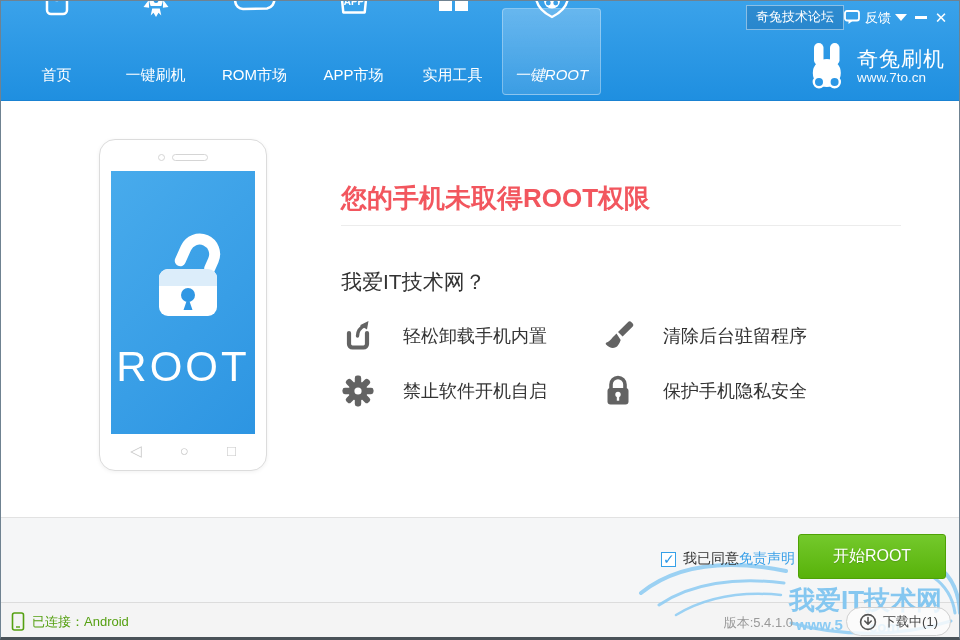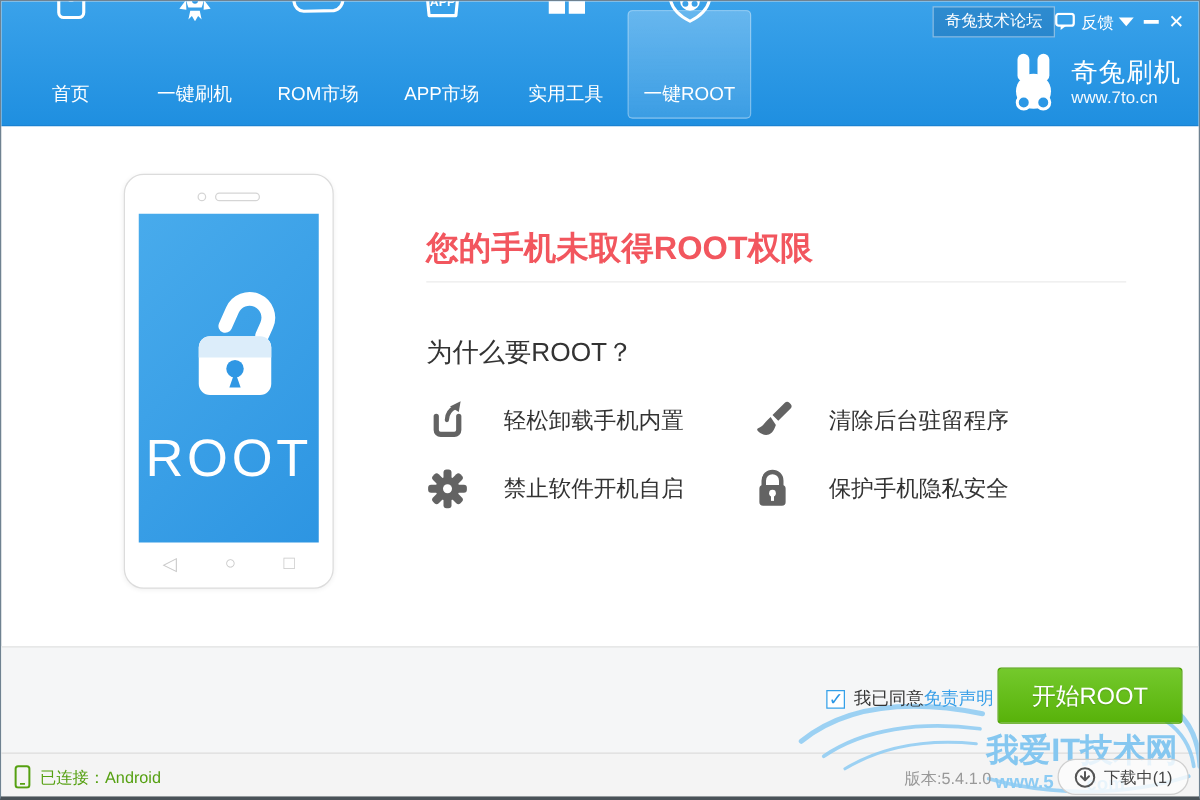--- a/index.html
+++ b/index.html
@@ -20,20 +20,21 @@
     width:99px; height:87px; display:flex; flex-direction:column;
     align-items:center; justify-content:flex-end; padding-bottom:9px;
     color:#fff; font-size:15px; cursor:pointer; border-radius:4px;
     border:1px solid transparent;
     gap:40px;
   }
   .nav-item .nicon { height:48px; display:flex; align-items:center; justify-content:center; margin-bottom:6px; }
   .nav-item.active {
     background:linear-gradient(rgba(255,255,255,.24), rgba(255,255,255,.12));
     border:1px solid rgba(255,255,255,.32);
+    font-style:italic;
   }
   .topbar { position:absolute; top:4px; right:8px; display:flex; align-items:center; gap:0; color:#fff; font-size:13px; }
   .forum-btn {
     padding:2px 9px 3px; background:rgba(0,40,90,.18);
     border:1px solid rgba(255,255,255,.45); cursor:pointer;
   }
   .feedback-btn { display:flex; align-items:center; gap:5px; cursor:pointer; }
   .tb-ctl { cursor:pointer; display:flex; align-items:center; justify-content:center; width:20px; height:18px; }
   .tri-down { width:0; height:0; border-left:6px solid transparent; border-right:6px solid transparent; border-top:7px solid #fff; }
   .min-bar { width:12px; height:3px; background:#fff; }
@@ -74,21 +75,21 @@
     width:15px; height:15px; background:#fff; border:1px solid #35a0e8;
     margin-right:7px; cursor:pointer; position:relative;
   }
   .checkbox.checked::after {
     content:"✓"; position:absolute; left:1px; top:-2px; color:#2b97e5; font-size:14px; font-weight:bold;
   }
   .disclaimer-link { color:#3aa0e8; cursor:pointer; }
   .start-btn {
     position:absolute; left:797px; top:533px; width:148px; height:45px; z-index:4;
     background:linear-gradient(#74c92c,#58b20a); border:1px solid #4ea205; border-radius:3px;
-    color:#fff; font-size:19px; display:flex; align-items:center; justify-content:center;
+    color:#fff; font-size:16px; display:flex; align-items:center; justify-content:center;
     cursor:pointer; text-shadow:0 1px 1px rgba(0,0,0,.15);
   }
   
   .status-bar { position:absolute; left:0; right:0; top:601px; height:39px; background:#f4f4f4; border-top:1px solid #dcdcdc; font-size:13px; }
   .conn { position:absolute; left:10px; top:9px; display:flex; align-items:center; gap:7px; color:#55a011; z-index:4; }
   .version { position:absolute; right:166px; top:11px; color:#999; z-index:2; }
   .download-btn {
     position:absolute; right:8px; top:4px; height:29px; padding:0 12px; z-index:4;
     display:flex; align-items:center; gap:6px; color:#444;
     background:rgba(252,252,252,.82); border:1px solid #cfcfcf; border-radius:15px; cursor:pointer;
@@ -224,21 +225,21 @@
     </div>
     <div class="phone-nav">
       <span>◁</span>
       <span>○</span>
       <span>□</span>
     </div>
   </div>
 
   <div class="heading">您的手机未取得ROOT权限</div>
   <div class="heading-divider"></div>
-  <div class="question">为什么要ROOT？</div>
+  <div class="question">我爱IT技术网？</div>
 
   <div class="features">
     <div class="feature">
       <svg class="ficon" viewBox="0 0 34 34">
         <path d="M8 14 v11 a3.5 3.5 0 0 0 3.5 3.5 h11 a3.5 3.5 0 0 0 3.5-3.5 V14" fill="none" stroke="#636363" stroke-width="4.2" stroke-linecap="round"></path>
         <path d="M16.5 17 C16.5 11.5 19.5 8.5 23.5 6.5" fill="none" stroke="#636363" stroke-width="3.4" stroke-linecap="round"></path>
         <polygon points="27.5,2 19,6.2 26,10.5" fill="#636363"></polygon>
       </svg>
       <span>轻松卸载手机内置</span>
     </div>

